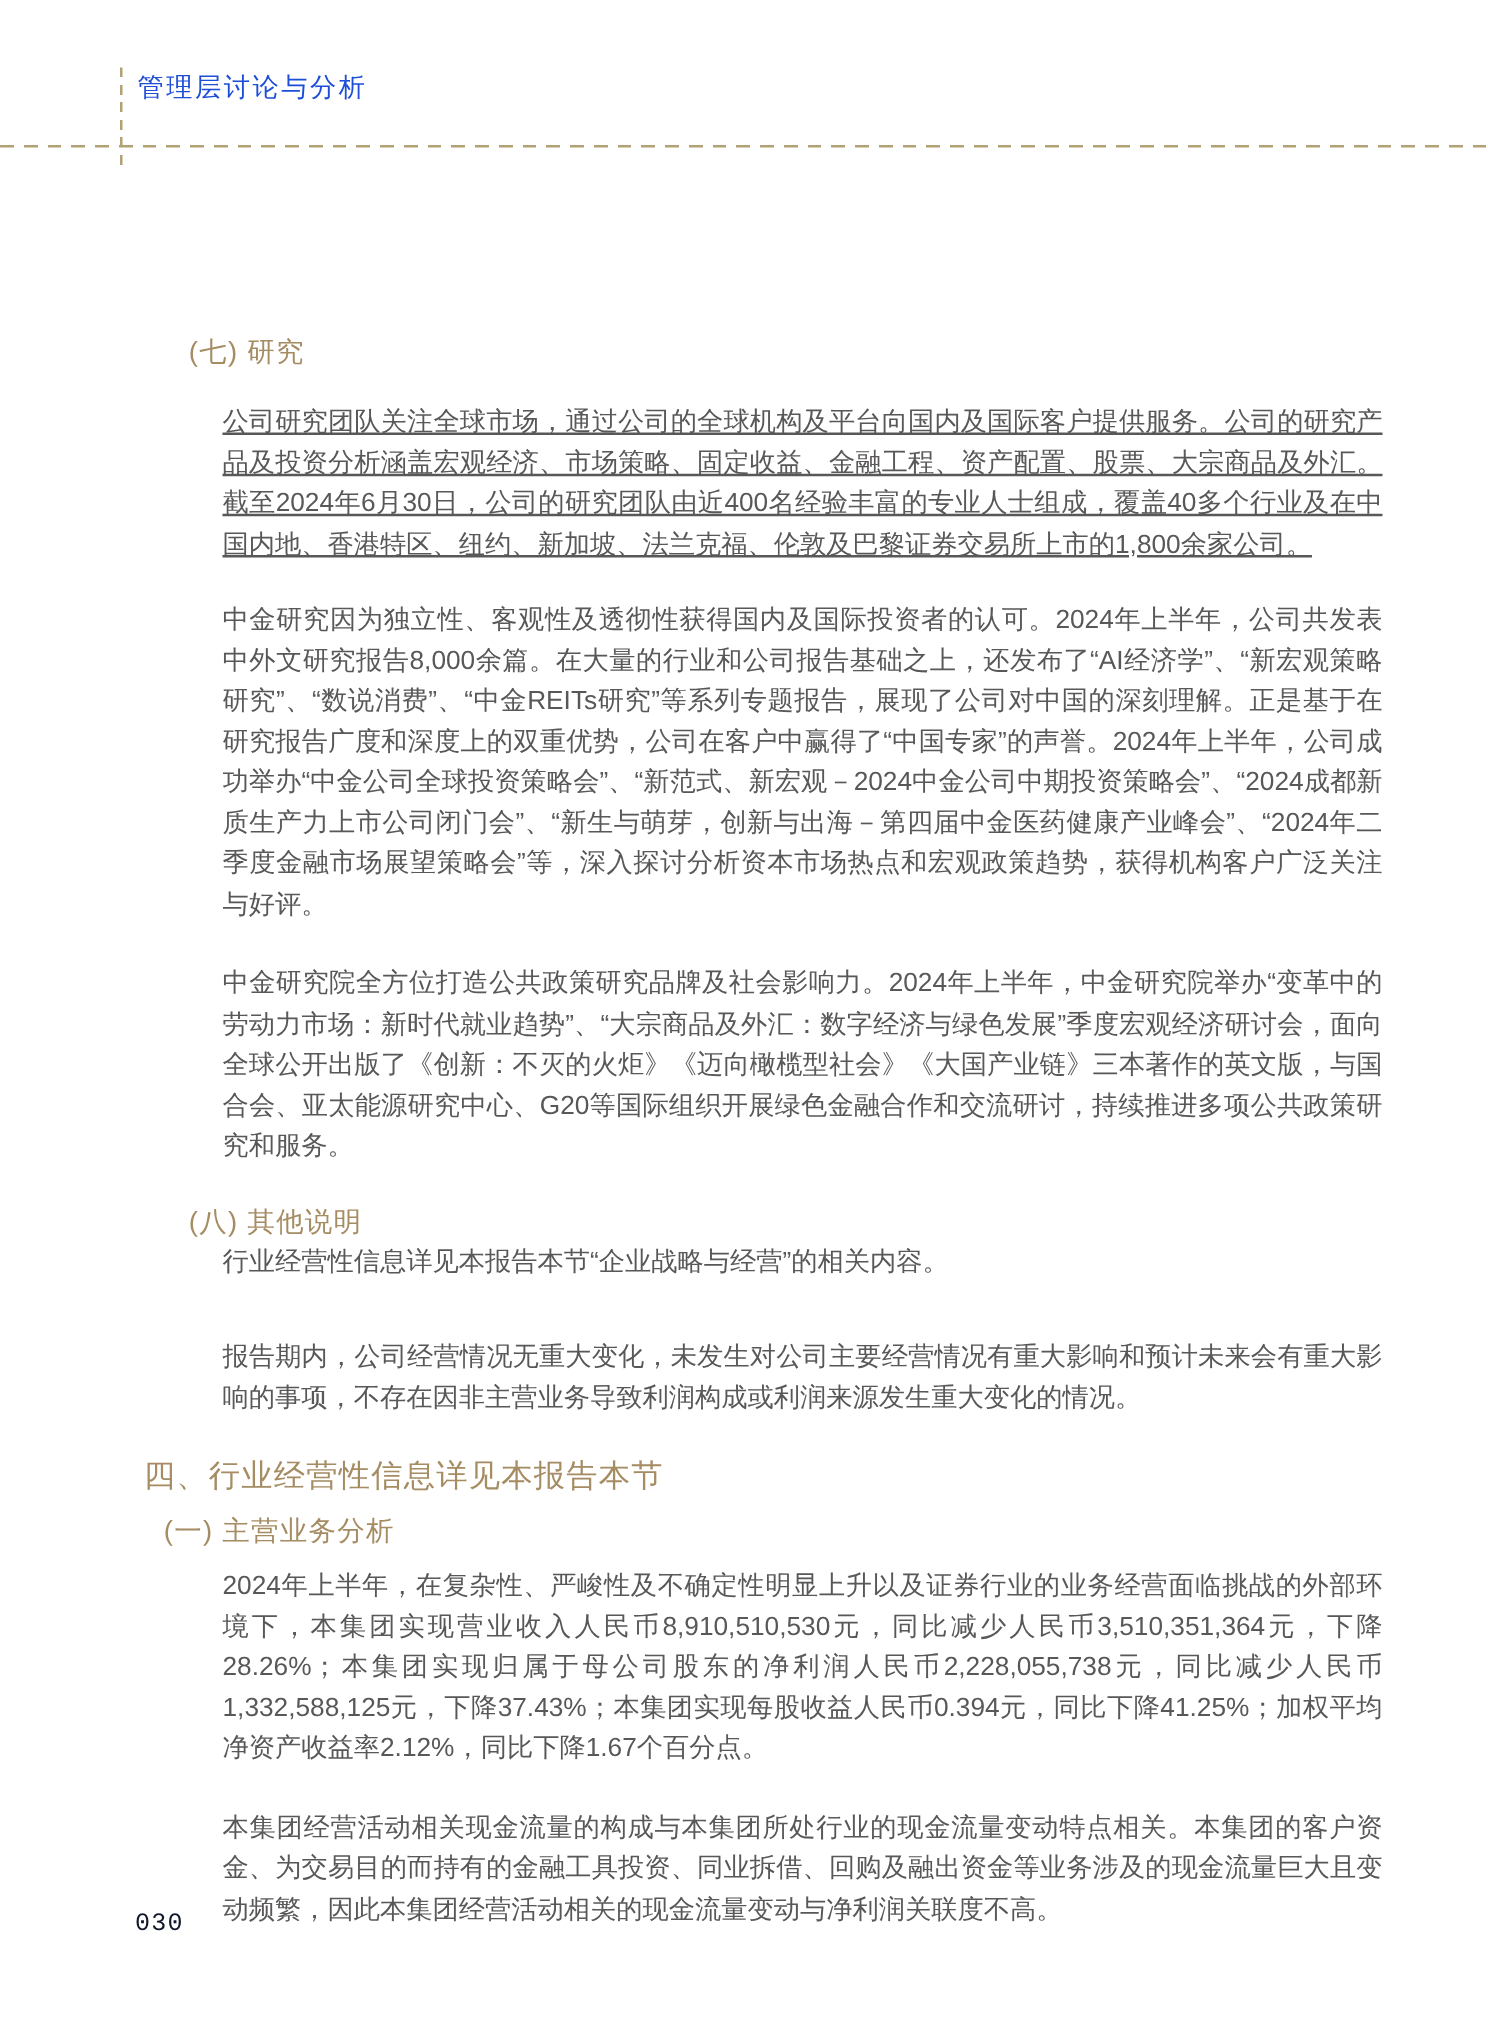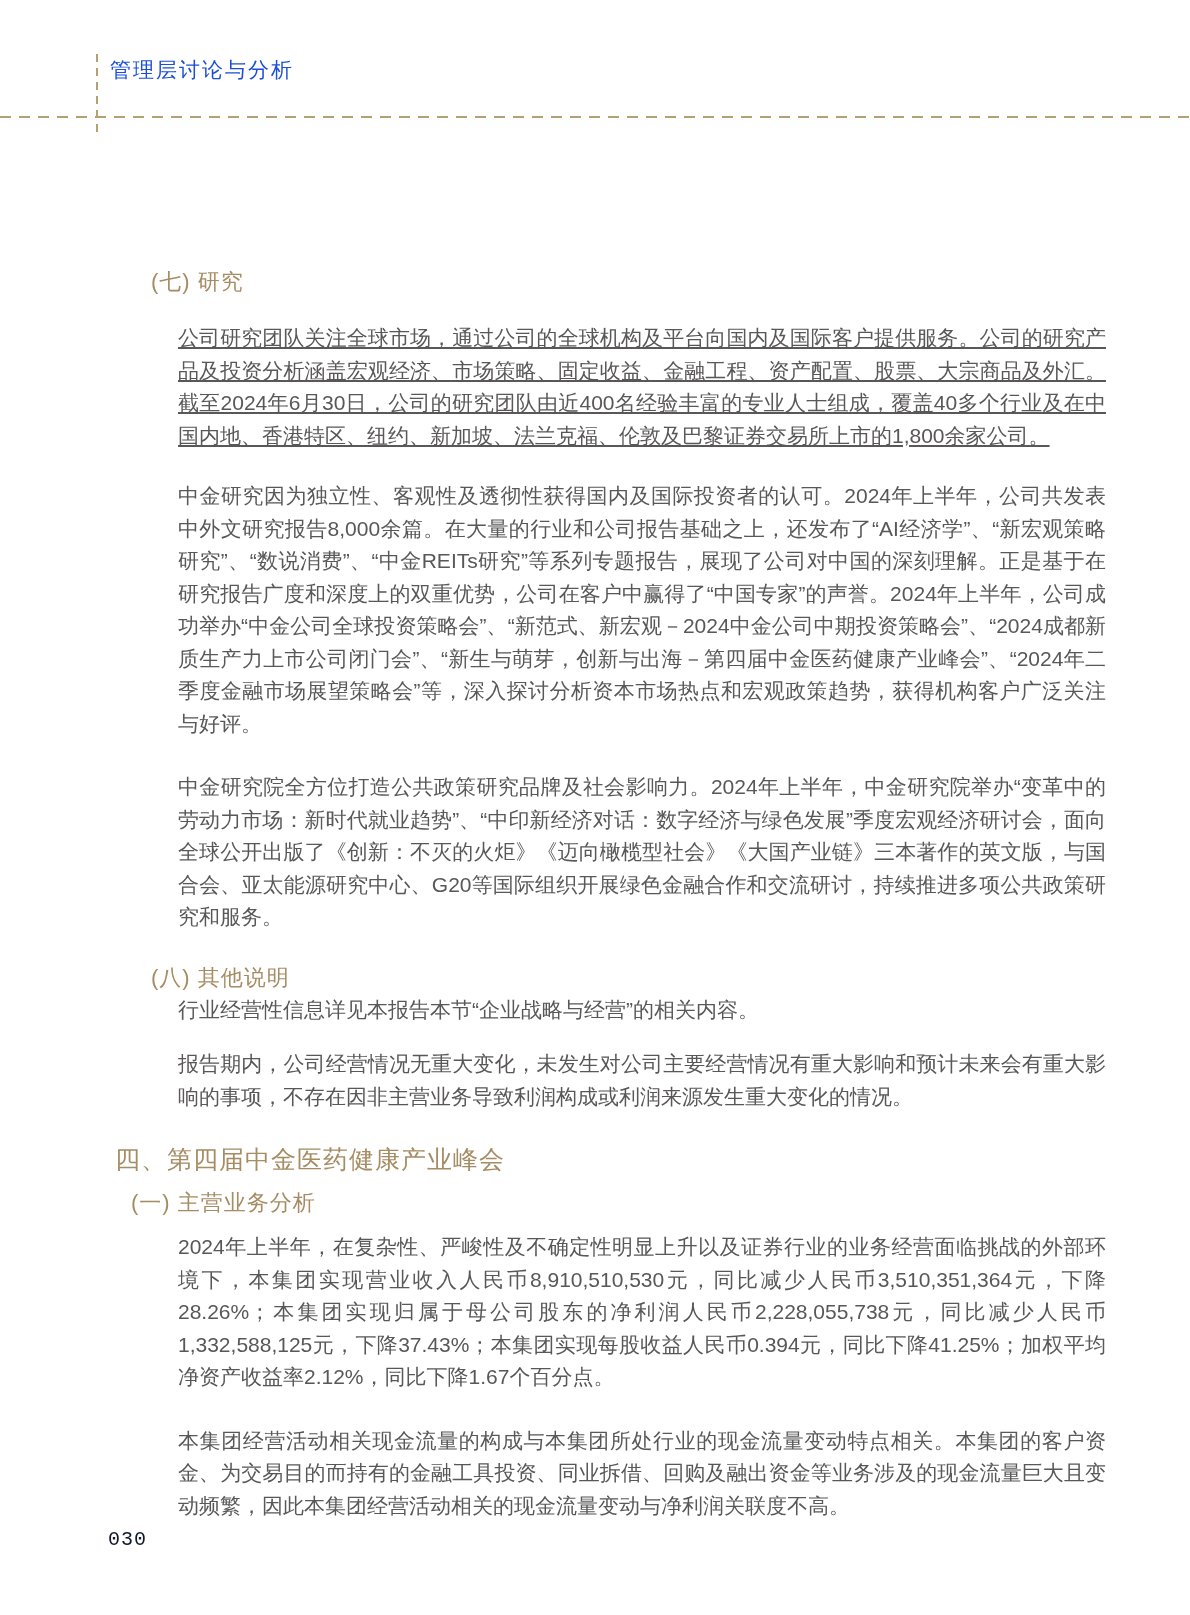--- a/index.html
+++ b/index.html
@@ -76,21 +76,21 @@
     text-align: justify;
     text-justify: inter-ideograph;
     color: #595757;
   }
   
   #p-research-1 { margin-top: 24px; text-decoration: underline; }
   #p-research-2 { margin-top: 28px; }
   #p-research-3 { margin-top: 31px; }
   #h-other      { margin-top: 28px; }
   #p-other-1    { margin-top: 0; }
-  #p-other-2    { margin-top: 22px; }
+  #p-other-2    { margin-top: 44px; }
   #h-main       { margin-top: 28px; }
   #h-mainsub    { margin-top: 10px; margin-left: 16px; }
   #p-main-1     { margin-top: 12px; }
   #p-main-2     { margin-top: 31px; }
 
   
   .page-number {
     position: absolute;
     left: 108px;
     top: 1528px;
@@ -110,29 +110,29 @@
   <div class="header-hline"></div>
 
   <div class="content">
 
     <h3 class="h-level2" id="h-research">(七) 研究</h3>
 
     <p class="para" id="p-research-1">公司研究团队关注全球市场，通过公司的全球机构及平台向国内及国际客户提供服务。公司的研究产品及投资分析涵盖宏观经济、市场策略、固定收益、金融工程、资产配置、股票、大宗商品及外汇。截至2024年6月30日，公司的研究团队由近400名经验丰富的专业人士组成，覆盖40多个行业及在中国内地、香港特区、纽约、新加坡、法兰克福、伦敦及巴黎证券交易所上市的1,800余家公司。</p>
 
     <p class="para" id="p-research-2">中金研究因为独立性、客观性及透彻性获得国内及国际投资者的认可。2024年上半年，公司共发表中外文研究报告8,000余篇。在大量的行业和公司报告基础之上，还发布了“AI经济学”、“新宏观策略研究”、“数说消费”、“中金REITs研究”等系列专题报告，展现了公司对中国的深刻理解。正是基于在研究报告广度和深度上的双重优势，公司在客户中赢得了“中国专家”的声誉。2024年上半年，公司成功举办“中金公司全球投资策略会”、“新范式、新宏观－2024中金公司中期投资策略会”、“2024成都新质生产力上市公司闭门会”、“新生与萌芽，创新与出海－第四届中金医药健康产业峰会”、“2024年二季度金融市场展望策略会”等，深入探讨分析资本市场热点和宏观政策趋势，获得机构客户广泛关注与好评。</p>
 
-    <p class="para" id="p-research-3">中金研究院全方位打造公共政策研究品牌及社会影响力。2024年上半年，中金研究院举办“变革中的劳动力市场：新时代就业趋势”、“中印新经济对话：数字经济与绿色发展”季度宏观经济研讨会，面向全球公开出版了《创新：不灭的火炬》《迈向橄榄型社会》《大国产业链》三本著作的英文版，与国合会、亚太能源研究中心、G20等国际组织开展绿色金融合作和交流研讨，持续推进多项公共政策研究和服务。</p>
+    <p class="para" id="p-research-3">中金研究院全方位打造公共政策研究品牌及社会影响力。2024年上半年，中金研究院举办“变革中的劳动力市场：新时代就业趋势”、“大宗商品及外汇：数字经济与绿色发展”季度宏观经济研讨会，面向全球公开出版了《创新：不灭的火炬》《迈向橄榄型社会》《大国产业链》三本著作的英文版，与国合会、亚太能源研究中心、G20等国际组织开展绿色金融合作和交流研讨，持续推进多项公共政策研究和服务。</p>
 
     <h3 class="h-level2" id="h-other">(八) 其他说明</h3>
 
     <p class="para" id="p-other-1">行业经营性信息详见本报告本节“企业战略与经营”的相关内容。</p>
 
     <p class="para" id="p-other-2">报告期内，公司经营情况无重大变化，未发生对公司主要经营情况有重大影响和预计未来会有重大影响的事项，不存在因非主营业务导致利润构成或利润来源发生重大变化的情况。</p>
 
-    <h2 class="h-level1" id="h-main">四、第四届中金医药健康产业峰会</h2>
+    <h2 class="h-level1" id="h-main">四、行业经营性信息详见本报告本节</h2>
 
     <h3 class="h-level2" id="h-mainsub">(一) 主营业务分析</h3>
 
     <p class="para" id="p-main-1">2024年上半年，在复杂性、严峻性及不确定性明显上升以及证券行业的业务经营面临挑战的外部环境下，本集团实现营业收入人民币8,910,510,530元，同比减少人民币3,510,351,364元，下降28.26%；本集团实现归属于母公司股东的净利润人民币2,228,055,738元，同比减少人民币1,332,588,125元，下降37.43%；本集团实现每股收益人民币0.394元，同比下降41.25%；加权平均净资产收益率2.12%，同比下降1.67个百分点。</p>
 
     <p class="para" id="p-main-2">本集团经营活动相关现金流量的构成与本集团所处行业的现金流量变动特点相关。本集团的客户资金、为交易目的而持有的金融工具投资、同业拆借、回购及融出资金等业务涉及的现金流量巨大且变动频繁，因此本集团经营活动相关的现金流量变动与净利润关联度不高。</p>
 
   </div>
 
   <div class="page-number">030</div>

